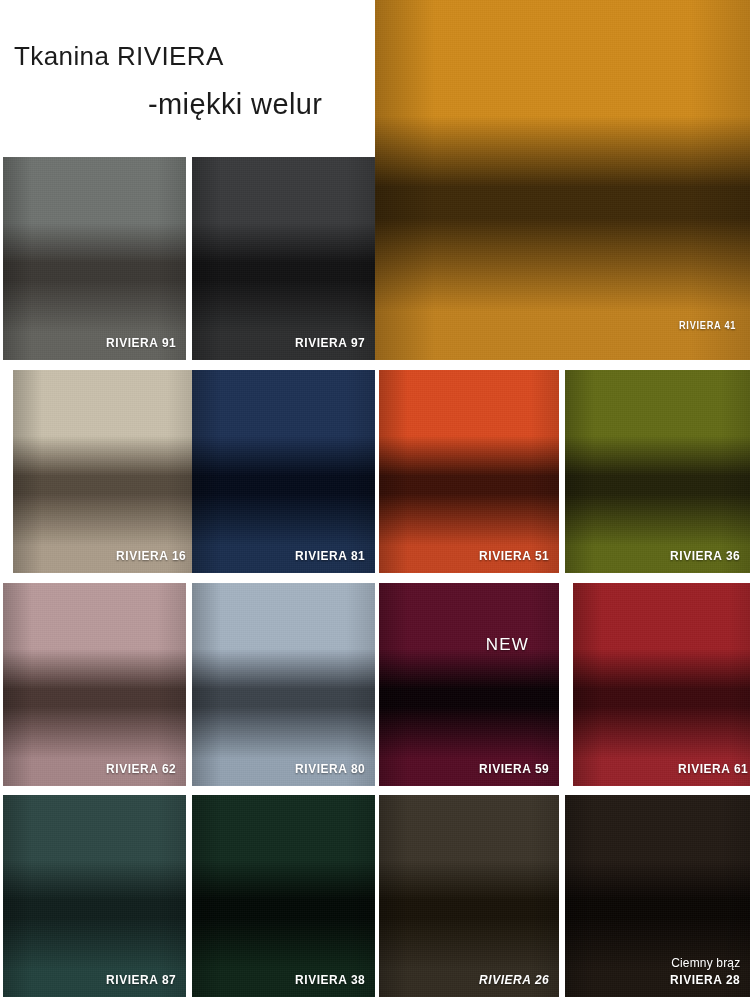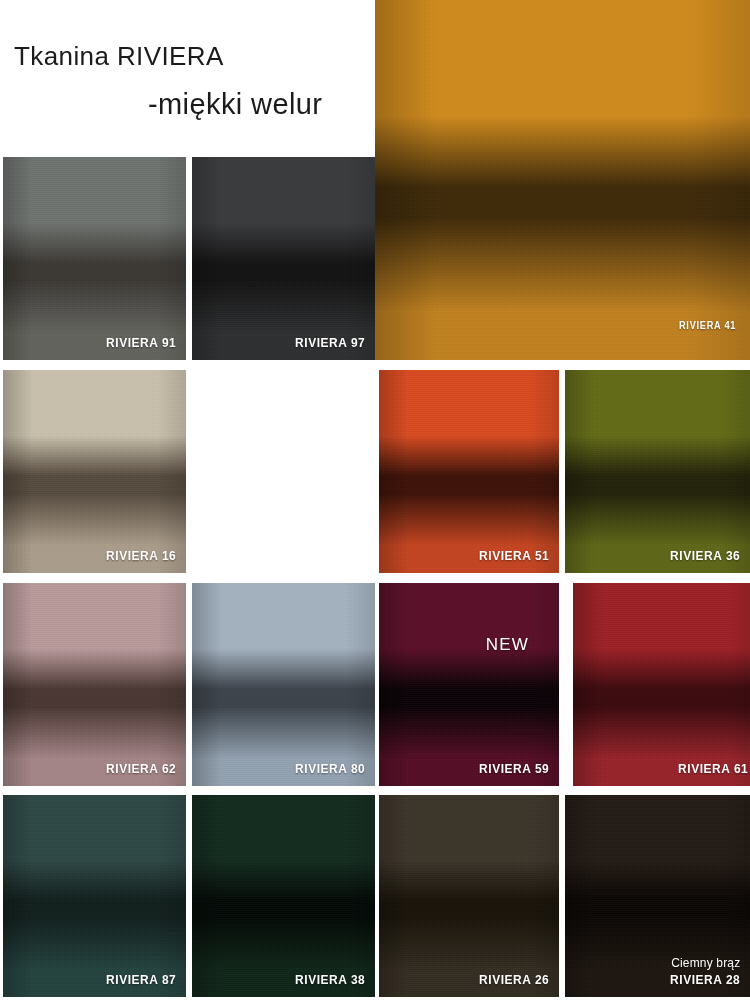--- a/index.html
+++ b/index.html
@@ -166,29 +166,38 @@
     </div>
     <div class="swatch hero" style="left: 375px; top: 0px; width: 375px; height: 360px; background: rgb(200, 135, 28);">
       <div class="fabric">
         <div class="band-top" style="background: linear-gradient(rgb(207, 138, 28) 0%, rgb(207, 138, 28) 62%, rgb(63, 42, 9) 100%);"></div>
         <div class="band-bottom" style="background: linear-gradient(rgb(63, 42, 9) 0%, rgb(63, 42, 9) 18%, rgb(192, 129, 31) 72%, rgb(192, 129, 31) 100%);"></div>
         <div class="grain"></div>
         <div class="vignette"></div>
       </div>
       <div class="label"><span>RIVIERA 41</span></div>
     </div>
-    <div class="swatch" style="left: 3px; top: 370px; width: 183px; height: 203px; background: #be185d;">
+    <div class="swatch" style="left: 13px; top: 370px; width: 183px; height: 203px; background: #be185d;">
       <div class="fabric">
         <div class="band-top" style="background: linear-gradient(rgb(201, 192, 172) 0%, rgb(201, 192, 172) 62%, rgb(86, 75, 62) 100%);"></div>
         <div class="band-bottom" style="background: linear-gradient(rgb(86, 75, 62) 0%, rgb(86, 75, 62) 18%, rgb(171, 157, 138) 72%, rgb(171, 157, 138) 100%);"></div>
         <div class="grain"></div>
         <div class="vignette"></div>
       </div>
       <div class="label"><span>RIVIERA 16</span></div>
     </div>
+    <div class="swatch" style="left: 192px; top: 370px; width: 183px; height: 203px; background: rgb(28, 48, 82);">
+      <div class="fabric">
+        <div class="band-top" style="background: linear-gradient(rgb(30, 50, 85) 0%, rgb(30, 50, 85) 62%, rgb(5, 12, 27) 100%);"></div>
+        <div class="band-bottom" style="background: linear-gradient(rgb(5, 12, 27) 0%, rgb(5, 12, 27) 18%, rgb(27, 47, 79) 72%, rgb(27, 47, 79) 100%);"></div>
+        <div class="grain"></div>
+        <div class="vignette"></div>
+      </div>
+      <div class="label"><span>RIVIERA 81</span></div>
+    </div>
     <div class="swatch" style="left: 379px; top: 370px; width: 180px; height: 203px; background: #0f766e;">
       <div class="fabric">
         <div class="band-top" style="background: linear-gradient(rgb(216, 74, 32) 0%, rgb(216, 74, 32) 62%, rgb(62, 18, 8) 100%);"></div>
         <div class="band-bottom" style="background: linear-gradient(rgb(62, 18, 8) 0%, rgb(62, 18, 8) 18%, rgb(196, 68, 32) 72%, rgb(196, 68, 32) 100%);"></div>
         <div class="grain"></div>
         <div class="vignette"></div>
       </div>
       <div class="label"><span>RIVIERA 51</span></div>
     </div>
     <div class="swatch" style="left: 565px; top: 370px; width: 185px; height: 203px; background: #ec4899;">
@@ -248,21 +257,21 @@
     </div>
     <div class="swatch" style="left: 192px; top: 795px; width: 183px; height: 202px; background: rgb(17, 40, 28);">
       <div class="fabric">
         <div class="band-top" style="background: linear-gradient(rgb(19, 43, 31) 0%, rgb(19, 43, 31) 62%, rgb(3, 10, 6) 100%);"></div>
         <div class="band-bottom" style="background: linear-gradient(rgb(3, 10, 6) 0%, rgb(3, 10, 6) 18%, rgb(15, 37, 24) 72%, rgb(15, 37, 24) 100%);"></div>
         <div class="grain"></div>
         <div class="vignette"></div>
       </div>
       <div class="label"><span>RIVIERA 38</span></div>
     </div>
-    <div class="swatch" style="left: 379px; top: 795px; width: 180px; height: 202px; background: rgb(56, 48, 38);">
+    <div class="swatch" style="left: 379px; top: 795px; width: 180px; height: 202px; background: rgb(56, 48, 38); font-style: italic;">
       <div class="fabric">
         <div class="band-top" style="background: linear-gradient(rgb(60, 53, 42) 0%, rgb(60, 53, 42) 62%, rgb(25, 19, 9) 100%);"></div>
         <div class="band-bottom" style="background: linear-gradient(rgb(25, 19, 9) 0%, rgb(25, 19, 9) 18%, rgb(51, 44, 33) 72%, rgb(51, 44, 33) 100%);"></div>
         <div class="grain"></div>
         <div class="vignette"></div>
       </div>
       <div class="label"><span>RIVIERA 26</span></div>
     </div>
     <div class="swatch" style="left: 565px; top: 795px; width: 185px; height: 202px; background: rgb(32, 25, 19);">
       <div class="fabric">

